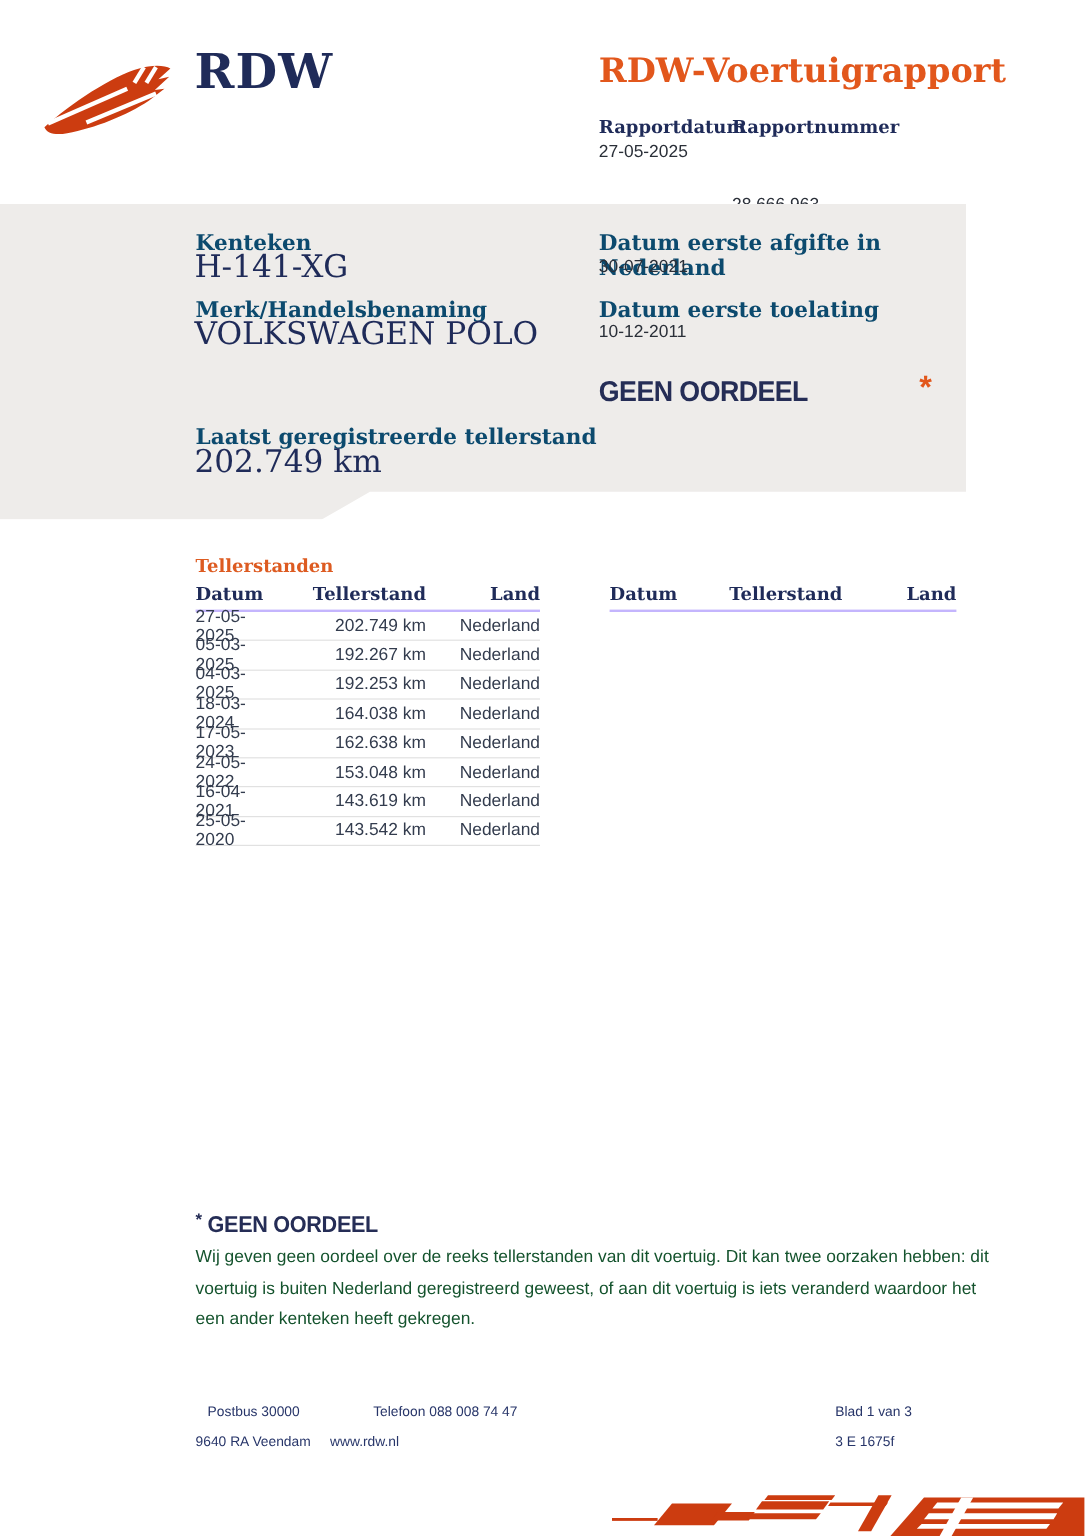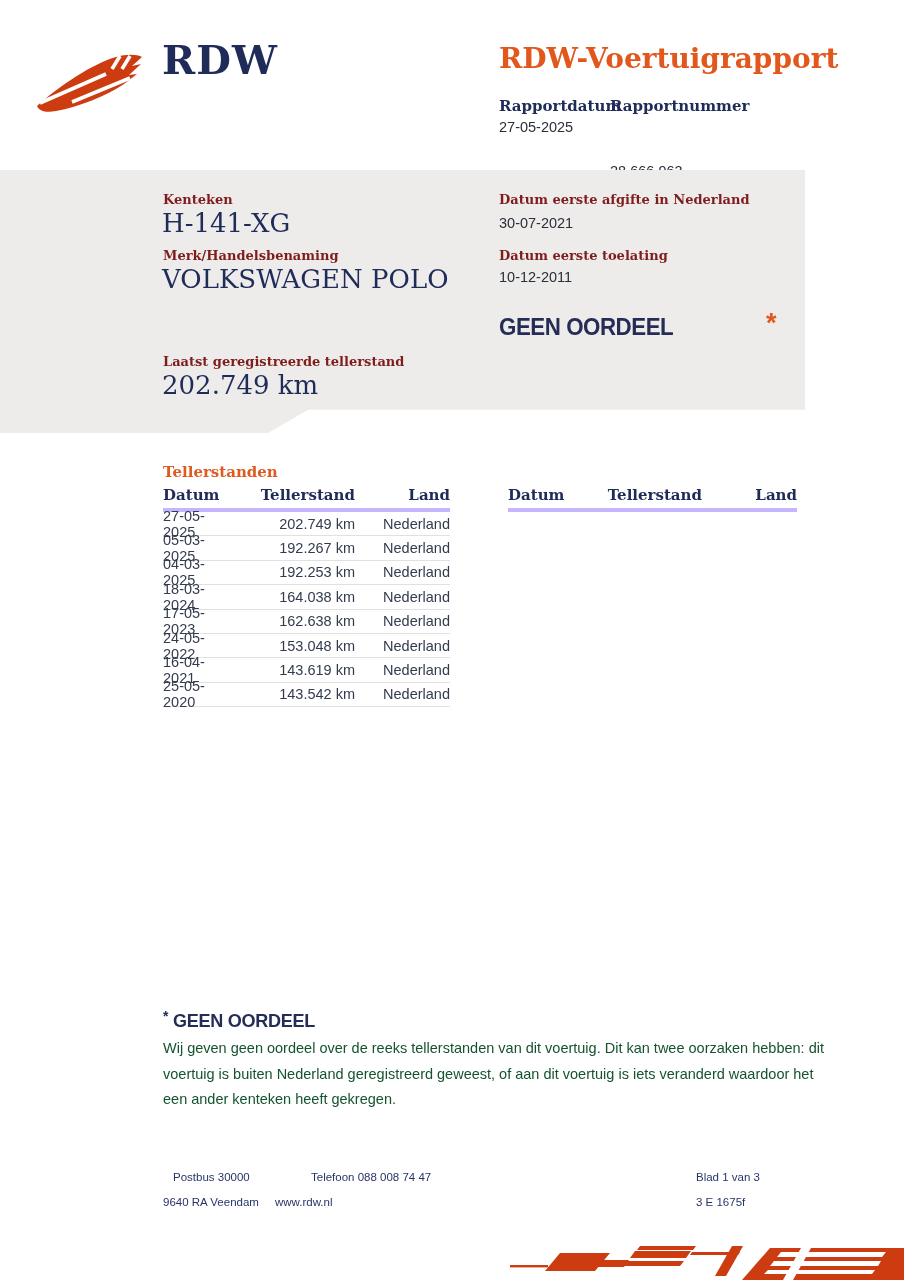--- a/index.html
+++ b/index.html
@@ -27,21 +27,21 @@
   }
   .meta-value { font-size:14.5px; color:#2a2f38; }
 
   
   .panel {
     left:0; top:170px; width:805px; height:263px; background:#eeecea;
     clip-path: polygon(0 0, 100% 0, 100% 91.2%, 38.3% 91.2%, 33.3% 100%, 0 100%);
   }
   .field-label {
     font-family:"DejaVu Serif", serif; font-weight:bold;
-    font-size:13px; color:#7f1d1d;
+    font-size:18px; color:#0c4a6e;
   }
   .field-value-big {
     font-family:"DejaVu Serif", serif;
     font-size:26px; color:#1f2b59;
   }
   .field-value-small { font-size:14.5px; color:#2a2f38; }
   .verdict {
     font-weight:bold; font-size:24px; color:#252d56;
     letter-spacing:-0.5px; transform:scaleX(0.93); transform-origin:left;
     white-space:nowrap;
@@ -55,21 +55,21 @@
   .section-title {
     left:163px; top:463px;
     font-family:"DejaVu Serif", serif; font-weight:bold;
     font-size:15px; color:#dd5b21;
   }
   .otable { top:486px; }
   .otable .thead {
     display:flex; align-items:flex-end;
     font-family:"DejaVu Serif", serif; font-weight:bold;
     font-size:15px; color:#1f2b59;
-    border-bottom:4px solid #c4b5fd; padding-bottom:4px;
+    border-bottom:2px solid #c4b5fd; padding-bottom:4px;
   }
   .col-datum  { flex:1; text-align:left; }
   .col-teller { width:118px; text-align:right; }
   .col-land   { width:95px;  text-align:right; }
   .orow {
     display:flex; align-items:center; height:24.4px;
     border-bottom:1px solid #e1e1e1;
     font-size:14.5px; color:#333c4e;
   }
 

